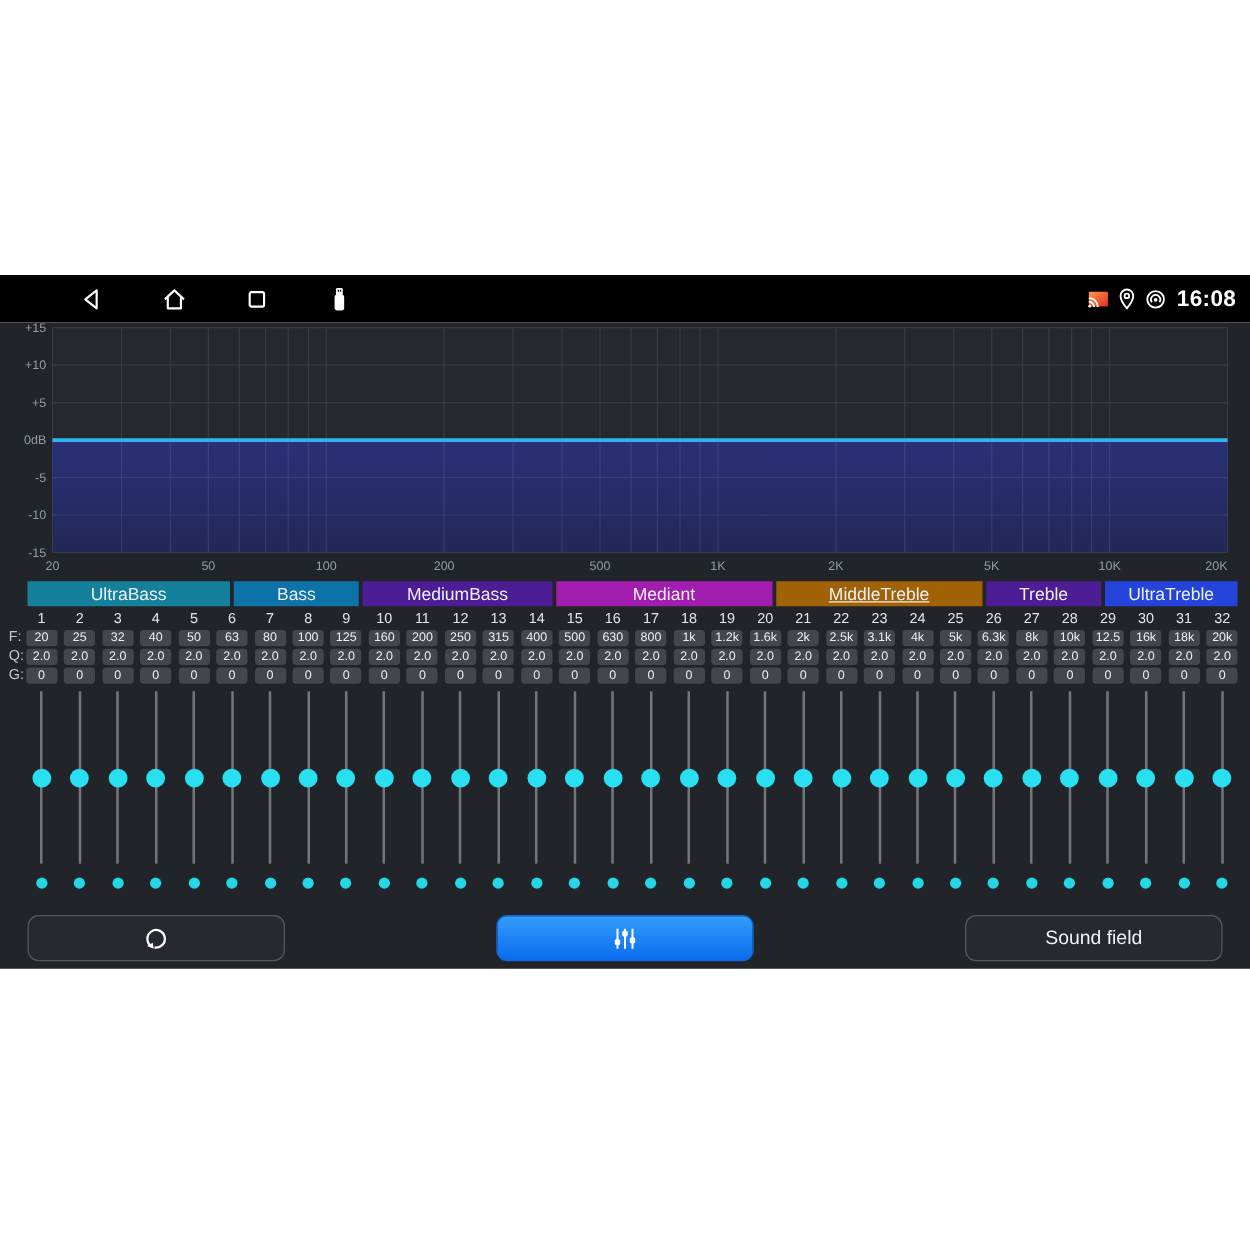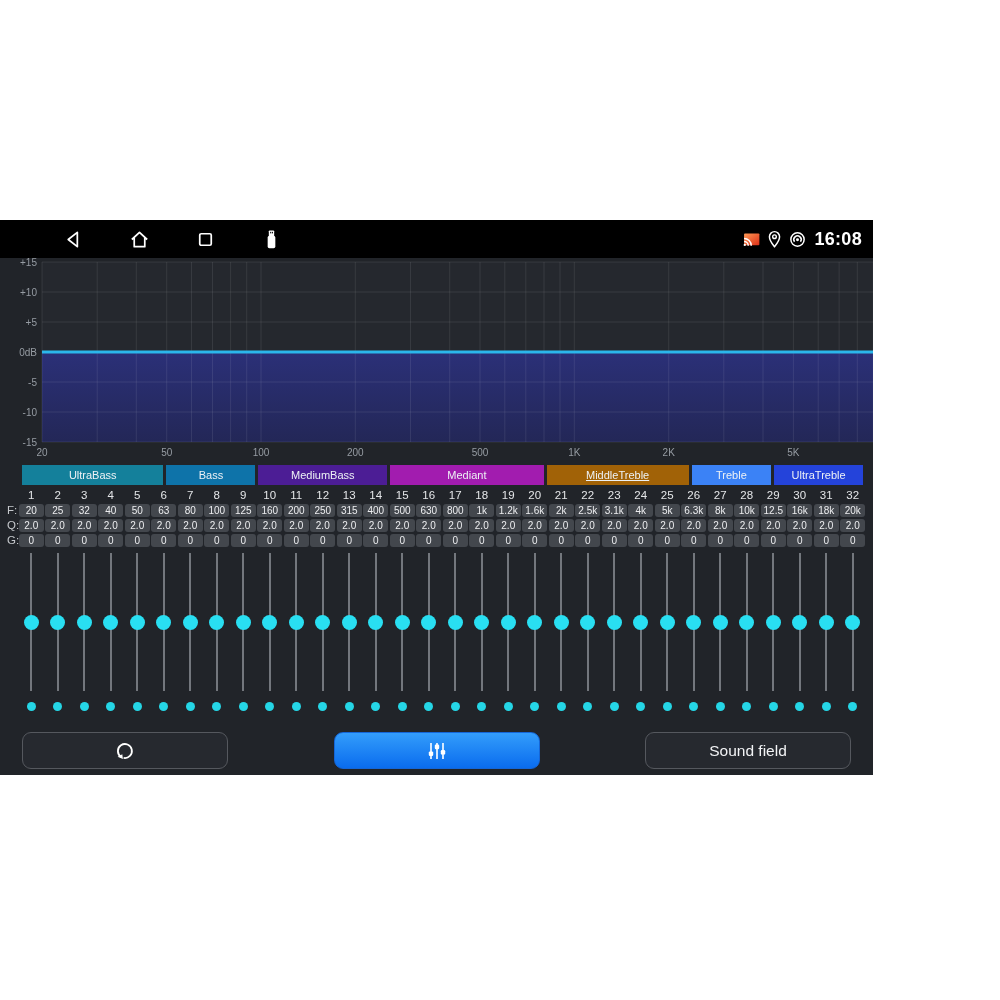--- a/index.html
+++ b/index.html
@@ -1,32 +1,32 @@
 <!DOCTYPE html>
 <html><head>
 <meta charset="utf-8">
 <style>
   html,body{margin:0;padding:0;background:#ffffff;}
   body{width:1000px;height:1000px;position:relative;font-family:"Liberation Sans",sans-serif;}
-  .device{position:absolute;top:220px;left:0;width:873px;height:555px;}
+  .device{position:absolute;top:220px;left:0;width:1000px;height:555px;}
   
   .statusbar{height:38px;background:#000;display:flex;align-items:center;justify-content:space-between;}
   .nav{display:flex;align-items:center;gap:43px;padding-left:62px;}
   .navicon{width:23px;height:23px;display:inline-flex;}
   .navicon svg{width:100%;height:100%;}
   .status-right{display:flex;align-items:center;gap:2px;padding-right:11px;}
   .sicon{width:21px;height:21px;display:inline-flex;}
   .sicon svg{width:100%;height:100%;}
   .time{color:#fff;font-weight:bold;font-size:18px;margin-left:4px;letter-spacing:.3px;}
   
   .app{position:relative;height:517px;background:#212429;overflow:hidden;}
   #chart{position:absolute;top:0;left:0;}
   #chart .tick{fill:#969ca3;font-size:10px;font-family:"Liberation Sans",sans-serif;}
   .bands{position:absolute;top:207px;left:22px;right:10px;height:20px;display:flex;gap:3px;}
-  .band{display:flex;align-items:center;justify-content:center;color:#edf1f5;font-size:11px;}
+  .band{display:flex;align-items:center;justify-content:center;color:#edf1f5;font-size:14px;}
   .fqg{position:absolute;left:7px;width:16px;color:#c6c9cd;font-size:11.5px;}
   .row{position:absolute;left:18px;right:7px;display:flex;}
   .cell{flex:1;display:flex;align-items:center;justify-content:center;}
   .numbers{top:229px;height:15px;color:#e4e6e8;font-size:11.5px;}
   .vbox{background:#43474d;border-radius:3px;min-width:21px;padding:0 2px;height:13px;line-height:13px;font-size:10px;color:#edeef0;text-align:center;}
   .sliders{position:absolute;top:295px;left:18px;right:7px;height:138px;display:flex;}
   .slider-col{flex:1;position:relative;}
   .track{position:absolute;left:50%;margin-left:-1px;width:2px;top:0;bottom:0;background:#73777d;}
   .knob{position:absolute;left:50%;width:15px;height:15px;margin-left:-7.5px;border-radius:50%;}
   .dotsrow{position:absolute;top:444px;left:18px;right:7px;display:flex;height:9px;}
@@ -133,21 +133,21 @@
         <text class="tick" x="887.7" y="198" text-anchor="middle">10K</text>
         <text class="tick" x="982" y="198" text-anchor="end">20K</text>
       </svg>
 
     <div class="bands" id="bands">
         <div class="band" style="flex-grow: 18.6; background: rgb(20, 128, 155);">UltraBass</div>
         <div class="band" style="flex-grow: 12.8; background: rgb(14, 115, 169);">Bass</div>
         <div class="band" style="flex-grow: 12.9; background: #4c1d95;">MediumBass</div>
         <div class="band" style="flex-grow: 22.7; background: #a21caf;">Mediant</div>
         <div class="band" style="flex-grow: 15.6; background: #a16207; text-decoration: underline;">MiddleTreble</div>
-        <div class="band" style="flex-grow: 9.7; background: #3b82f6;">Treble</div>
+        <div class="band" style="flex-grow: 9.7; background: #4c1d95;">Treble</div>
         <div class="band" style="flex-grow: 6.9; background: rgb(36, 67, 218);">UltraTreble</div>
       </div>
 
     <span class="fqg" style="top:246px;">F:</span>
     <span class="fqg" style="top:261px;">Q:</span>
     <span class="fqg" style="top:276px;">G:</span>
 
     <div class="row numbers" id="numbersRow">
         <div class="cell">1</div>
         <div class="cell">2</div>

